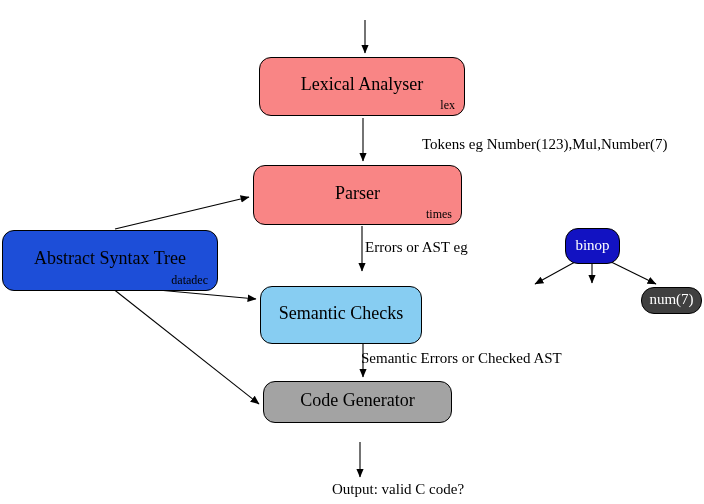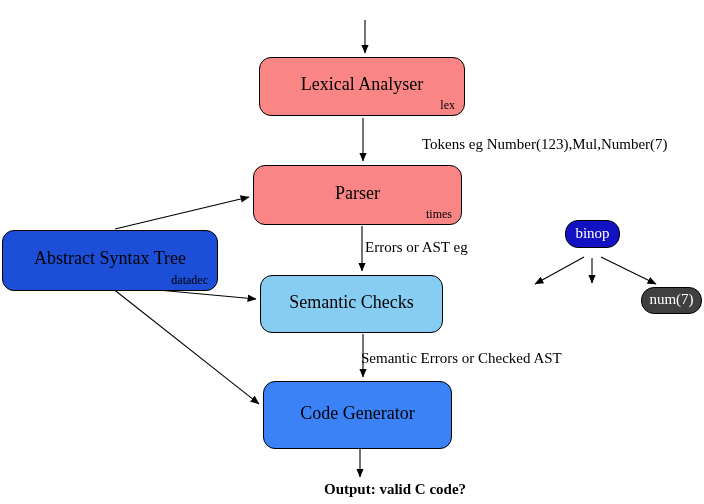--- a/index.html
+++ b/index.html
@@ -86,46 +86,46 @@
     </g>
   </svg>
 
 
   <div class="flow-label" style="left:378px;top:136px;margin-left:44px;">Tokens eg Number(123),Mul,Number(7)</div>
 
   <div class="flow-label" style="left:365px;top:239px;">Errors or AST eg</div>
 
   <div class="flow-label" style="left:361px;top:350px;">Semantic Errors or Checked AST</div>
 
-  <div class="flow-label" style="left:324px;top:481px;font-weight:bold;">Output: valid C code?</div>
+  <div class="flow-label" style="left:332px;top:481px;">Output: valid C code?</div>
 
   <div class="stage-box" style="left: 259px; top: 57px; width: 206px; height: 59px; background: rgb(249, 133, 133);">
     <span class="stage-title">Lexical Analyser</span>
     <span class="tool-label">lex</span>
   </div>
 
   <div class="stage-box" style="left: 253px; top: 165px; width: 209px; height: 60px; background: rgb(249, 133, 133);">
     <span class="stage-title">Parser</span>
     <span class="tool-label">times</span>
   </div>
 
   <div class="stage-box" style="left: 2px; top: 230px; width: 216px; height: 61px; background: #1d4ed8;">
     <span class="stage-title">Abstract Syntax Tree</span>
     <span class="tool-label">datadec</span>
   </div>
 
-  <div class="stage-box" style="left: 260px; top: 275px; width: 183px; height: 58px; background: rgb(135, 205, 242);">
+  <div class="stage-box" style="left: 260px; top: 286px; width: 162px; height: 58px; background: rgb(135, 205, 242);">
     <span class="stage-title">Semantic Checks</span>
   </div>
 
-  <div class="stage-box" style="left: 263px; top: 381px; width: 189px; height: 68px; background: #3b82f6;">
+  <div class="stage-box" style="left: 263px; top: 381px; width: 189px; height: 42px; background: #a3a3a3;">
     <span class="stage-title">Code Generator</span>
   </div>
 
-  <div class="ast-node" style="left: 565px; top: 220px; width: 55px; height: 28px; background: rgb(18, 18, 194);">
+  <div class="ast-node" style="left: 565px; top: 228px; width: 55px; height: 36px; background: rgb(18, 18, 194);">
     <span>binop</span>
   </div>
 
 
 
   <div class="ast-node" style="left: 641px; top: 287px; width: 61px; height: 27px; background: #404040;">
     <span>num(7)</span>
   </div>
 
 </div>

